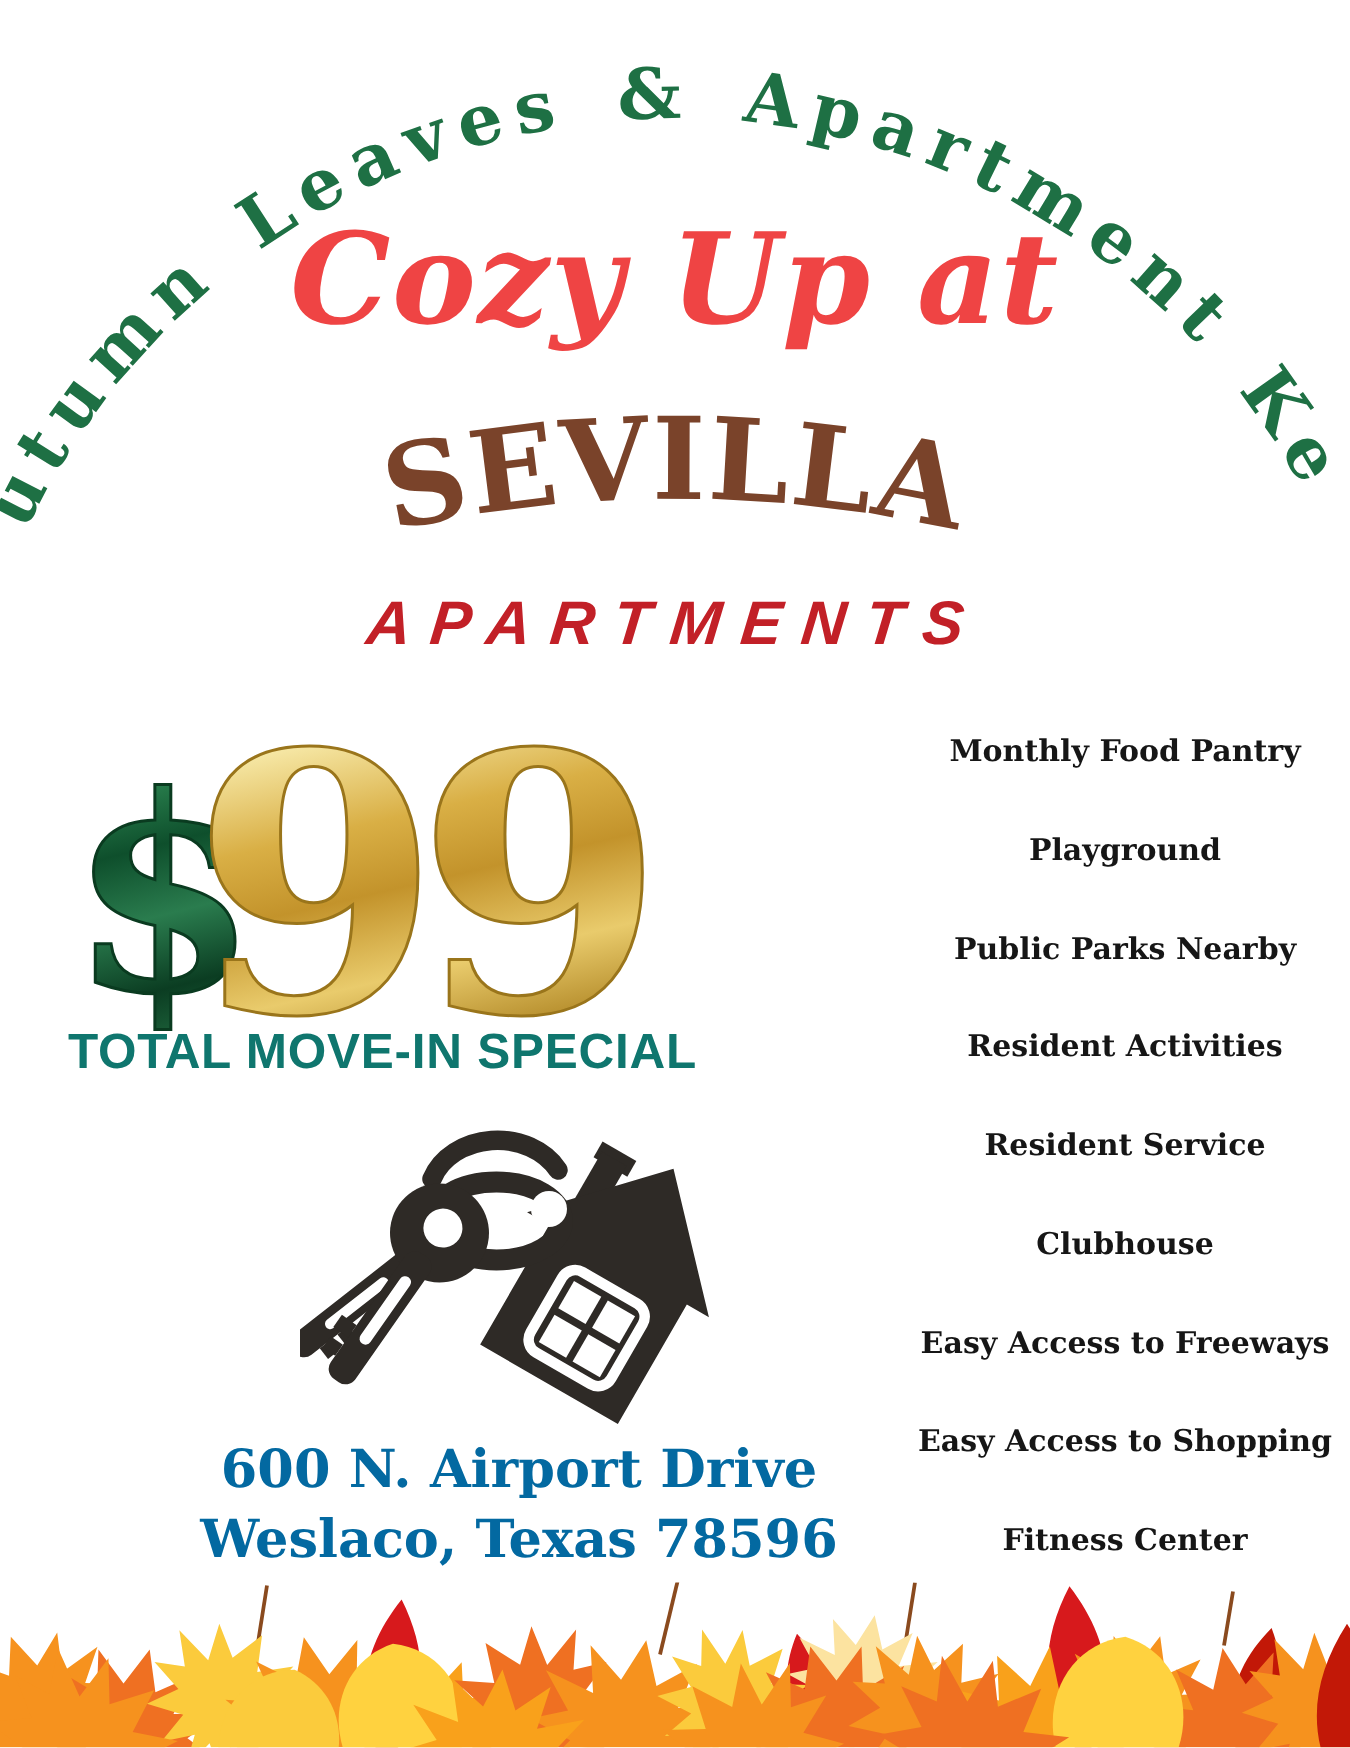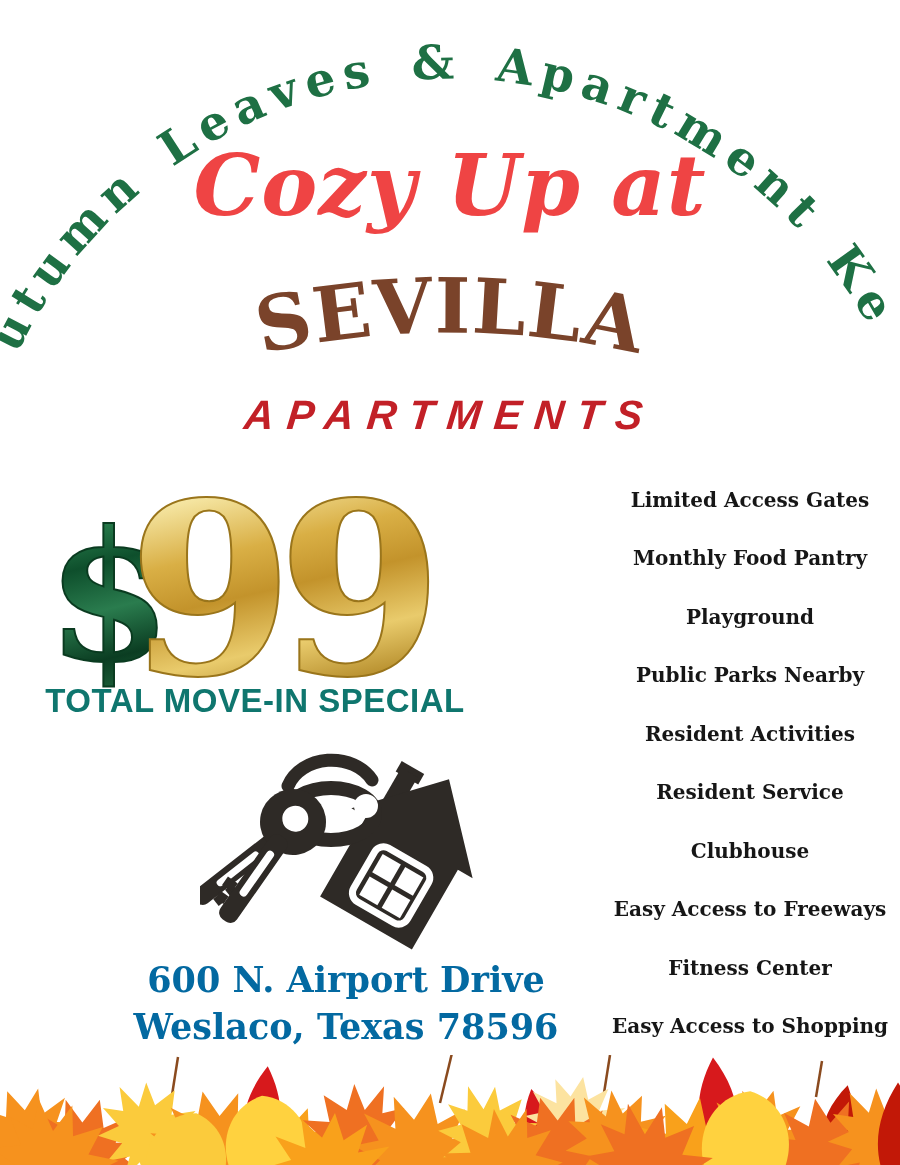--- a/index.html
+++ b/index.html
@@ -146,30 +146,29 @@
       <circle cx="166" cy="62" r="12" fill="#ffffff"></circle>
     </g>
   </svg>
 
   <div class="abs address">
     <div>600 N. Airport Drive</div>
     <div>Weslaco, Texas 78596</div>
   </div>
 
   <div class="abs amenities">
-      <div class="amenity">Limited Access Gates</div>
       <div class="amenity">Monthly Food Pantry</div>
       <div class="amenity">Playground</div>
       <div class="amenity">Public Parks Nearby</div>
       <div class="amenity">Resident Activities</div>
       <div class="amenity">Resident Service</div>
       <div class="amenity">Clubhouse</div>
       <div class="amenity">Easy Access to Freeways</div>
+      <div class="amenity">Easy Access to Shopping</div>
       <div class="amenity">Fitness Center</div>
-      <div class="amenity">Easy Access to Shopping</div>
     </div>
 
   <svg class="abs leaves-svg" viewBox="0 0 900 110">
     <defs>
       <path id="maple" d="M0,-52 L10,-28 L30,-44 L24,-18 L52,-26 L36,-6 L56,2 L32,10 L46,30 L20,24 L24,48 L6,32 L0,56 L-6,32 L-24,48 L-20,24 L-46,30 L-32,10 L-56,2 L-36,-6 L-52,-26 L-24,-18 L-30,-44 L-10,-28 Z"></path>
       <path id="heartleaf" d="M0,-50 C28,-44 42,-16 34,12 C27,34 12,46 0,52 C-12,46 -27,34 -34,12 C-42,-16 -28,-44 0,-50 Z"></path>
       <path id="redleaf" d="M0,-55 C16,-30 22,-5 16,20 C12,38 6,48 0,55 C-6,48 -12,38 -16,20 C-22,-5 -16,-30 0,-55 Z"></path>
     </defs>
     <g>
       <line class="stem" x1="178" y1="2" x2="172" y2="40"></line>

